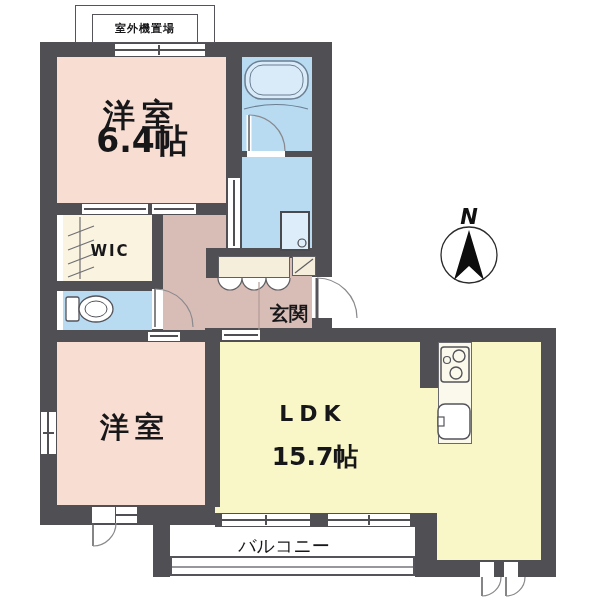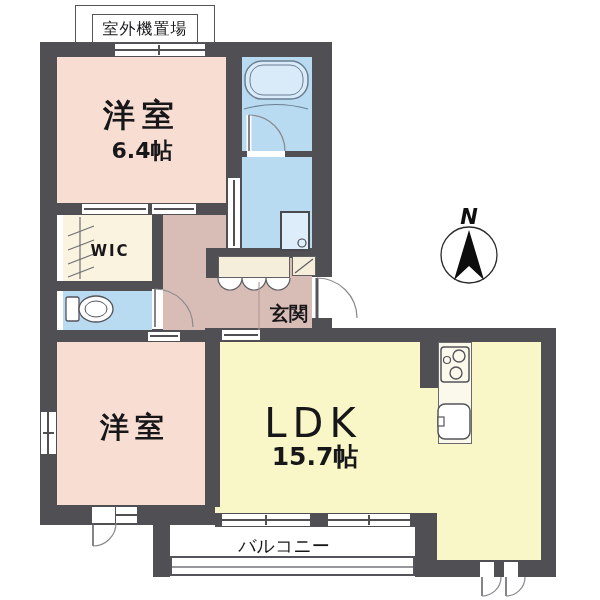--- a/index.html
+++ b/index.html
@@ -95,21 +95,21 @@
     <div class="line" style="left:0;top:5px;width:82px;height:2px"></div>
     <div class="tick" style="left:40px;top:1px;width:2px;height:10px;background:var(--wall)"></div>
     </div>
 
   <div class="box" style="left:170px;top:556px;width:245px;height:20px">
     <div class="line" style="left:0;top:8px;width:241px;height:2px;background:#98979c"></div>
     </div>
 
   <div class="box" style="left:75px;top:5px;width:140px;height:38px;border-width:1.5px"></div>
   <div class="box" style="left:92px;top:14px;width:106px;height:29px;border-width:1.5px;display:flex;align-items:center;justify-content:center">
-    <span class="lbl" style="position:static;font-size:16px;font-weight:400;letter-spacing:1px">室外機置場</span>
+    <span class="lbl" style="position:static;font-size:11px;font-weight:700;letter-spacing:1px">室外機置場</span>
   </div>
 
   <div class="box" style="left:218px;top:256px;width:72px;height:22px;background:var(--cream);border:1.5px solid #5f5f63"></div>
   <div class="box" style="left:292px;top:256px;width:24px;height:20px;background:var(--cream);border:1.5px solid #5f5f63"></div>
   <div class="box" style="left:438px;top:342px;width:34px;height:102px;background:var(--counter);border:1.5px solid #6a6a6e"></div>
 
   <svg width="600" height="600" viewBox="0 0 600 600">
 
     <g>
       <rect x="245" y="61" width="63" height="38" rx="17" fill="#d9eaf8" stroke="#6b7f92" stroke-width="1.5"></rect>
@@ -183,21 +183,21 @@
     </g>
 
     <g>
       <circle cx="469" cy="255" r="28" fill="#ffffff" stroke="#2b2b2b" stroke-width="1.3"></circle>
       <polygon points="469,230 484,280 469,266 454,280" fill="#0d0d0d"></polygon>
       <text x="469" y="224" text-anchor="middle" font-size="21" font-weight="bold" font-style="italic" fill="#111">N</text>
     </g>
   </svg>
 
   <div class="lbl" style="left:77px;top:99px;width:130px;font-size:32px;font-weight:bold;letter-spacing:7px">洋室</div>
-  <div class="lbl" style="left:77px;top:140px;width:130px;font-size:22px;font-weight:bold">6.4帖</div>
+  <div class="lbl" style="left:77px;top:124px;width:130px;font-size:33px;font-weight:bold">6.4帖</div>
   <div class="lbl" style="left:70px;top:413px;width:130px;font-size:29px;font-weight:bold;letter-spacing:6px">洋室</div>
-  <div class="lbl" style="left:243px;top:403px;width:140px;font-size:40px;font-weight:normal;letter-spacing:6px">LDK</div>
+  <div class="lbl" style="left:243px;top:403px;width:140px;font-size:22px;font-weight:bold;letter-spacing:6px">LDK</div>
   <div class="lbl" style="left:240px;top:444px;width:150px;font-size:25px;font-weight:bold">15.7帖</div>
   <div class="lbl" style="left:80px;top:244px;width:60px;font-size:15px;font-weight:bold;letter-spacing:2px">WIC</div>
   <div class="lbl" style="left:262px;top:304px;width:54px;font-size:19px;font-weight:bold">玄関</div>
   <div class="lbl" style="left:214px;top:537px;width:140px;font-size:18px">バルコニー</div>
 
 </div>
 
 </body></html>

